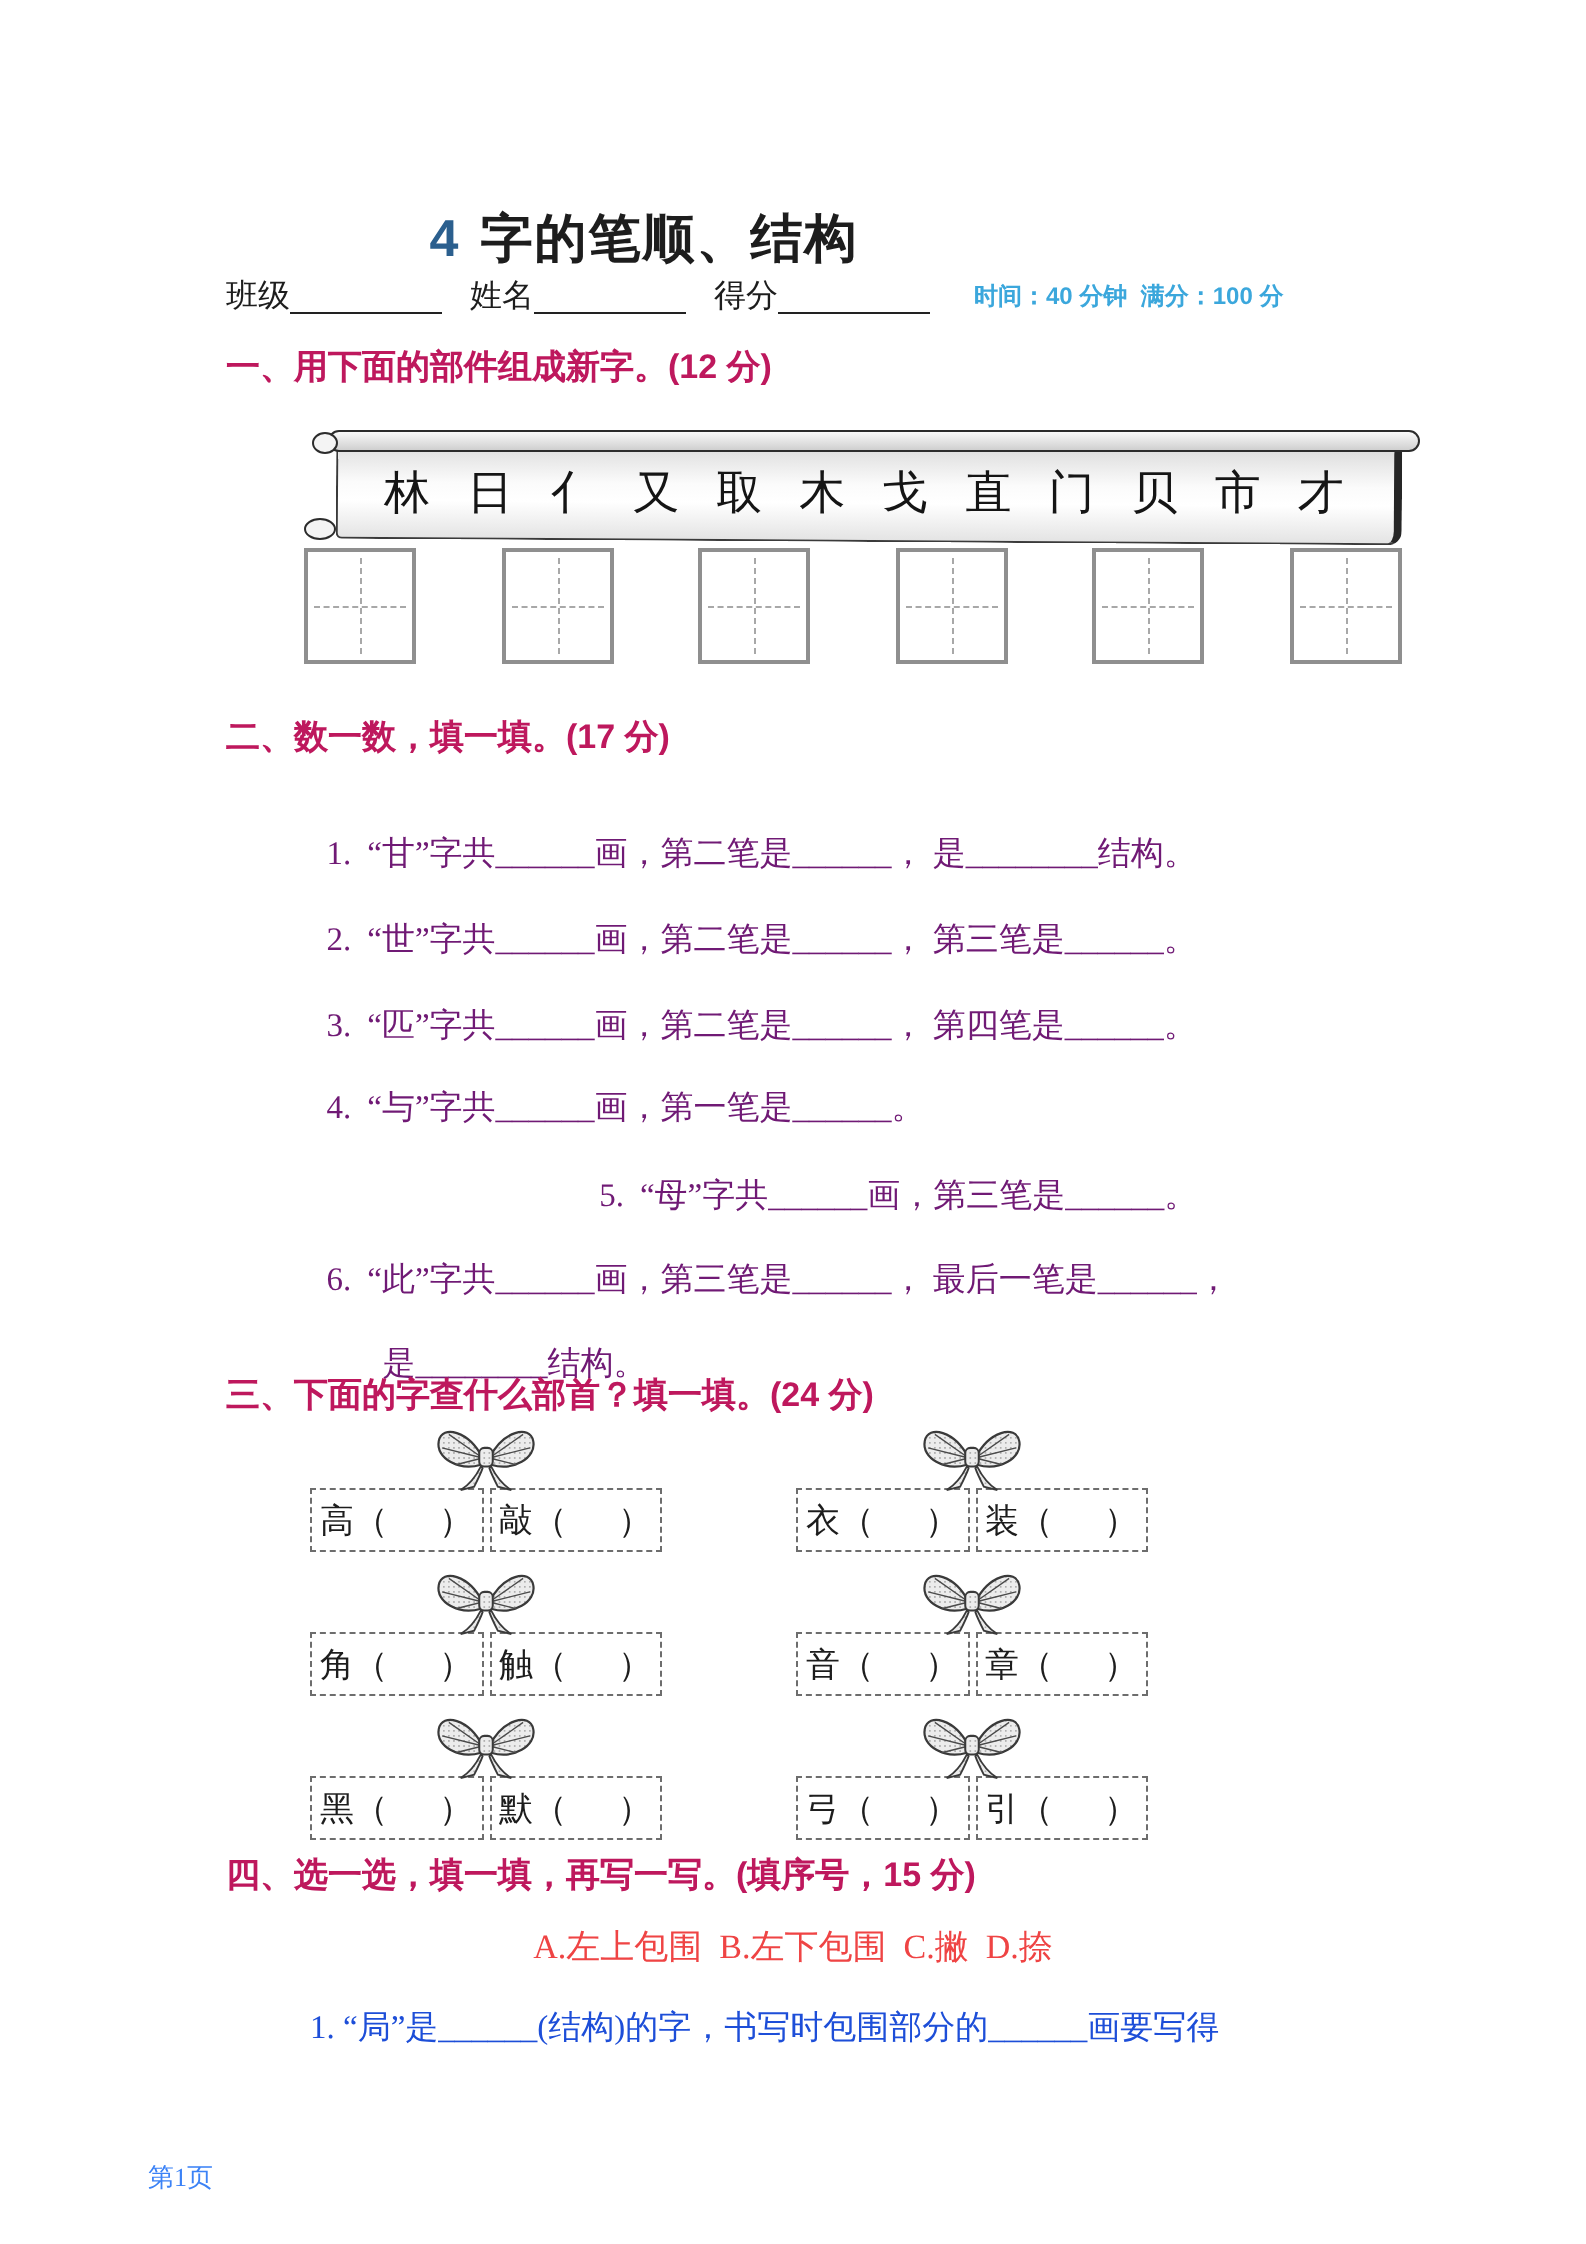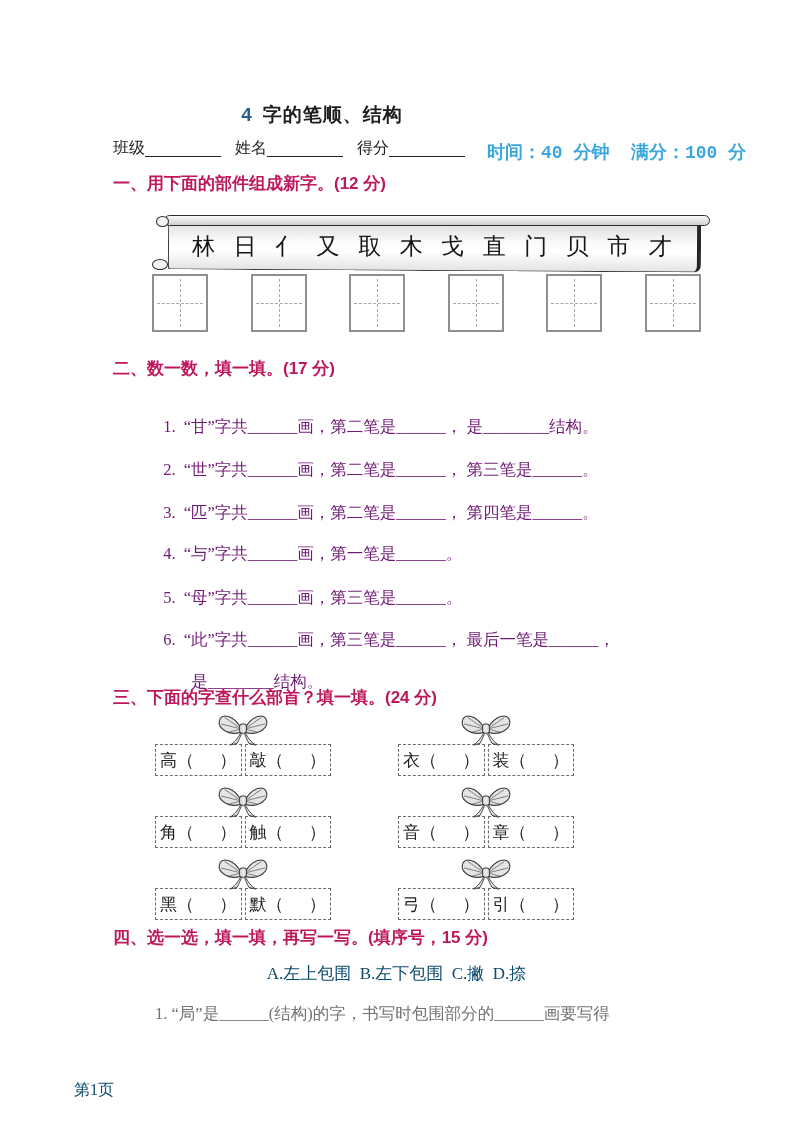--- a/index.html
+++ b/index.html
@@ -3,27 +3,27 @@
 <meta charset="utf-8">
 <style>
   html,body{margin:0;padding:0;}
   body{
     width:793px;height:1122px;position:relative;background:#ffffff;
     font-family:"Liberation Sans", sans-serif;color:#1d1d1d;overflow:hidden;
   }
   .abs{position:absolute;}
 
   
-  .page-title{left:0;top:102;width:644px;text-align:center;font-size:19px;font-weight:bold;letter-spacing:1px;}
+  .page-title{left:0;top:102;width:644px;text-align:center;font-size:26px;font-weight:bold;letter-spacing:1px;}
   .page-title{top:102px;}
   .title-num{color:#2b5f8e;margin-right:10px;}
   .head-row{left:113px;top:138px;width:570px;display:flex;align-items:center;font-size:16px;}
   .head-label{font-family:"Liberation Serif", serif;}
   .blank-line{display:inline-block;width:76px;border-bottom:1.5px solid #222;height:15px;margin-right:14px;}
-  .time-info{left:487px;top:140px;font-size:18px;white-space:pre;font-weight:bold;font-family:Liberation Mono, monospace;}
+  .time-info{left:487px;top:140px;font-size:12px;white-space:pre;font-weight:bold;}
 
   
   .sec-head{left:113px;font-size:17px;font-weight:bold;color:#be185d;}
 
   
   .scroll-wrap{left:158px;top:213px;width:552px;height:58px;}
   .scroll-bar{position:absolute;left:6px;top:2px;width:544px;height:9px;
     background:linear-gradient(180deg,#fafafa,#cfcfcf);border:1.5px solid #2c2c2c;border-radius:6px;z-index:2;}
   .scroll-body{position:absolute;left:10px;top:10px;width:528px;height:46px;
     background:linear-gradient(180deg,#dedede 0%,#fbfbfb 40%,#ffffff 60%,#e4e4e4 100%);
@@ -50,24 +50,24 @@
   
   .pair-unit{width:176px;height:62px;}
   .pair-boxes{position:absolute;left:0;top:26px;width:176px;display:flex;gap:3px;}
   .pair-cell{flex:1;height:32px;border:1.5px dashed #6d6d6d;background:#fff;
     font-family:"Liberation Serif", serif;font-size:17px;color:#1d1d1d;
     display:flex;align-items:center;padding-left:4px;white-space:pre;box-sizing:border-box;}
   .bow{position:absolute;left:50%;top:-8px;transform:translateX(-50%);z-index:2;}
 
   
   .options-line{left:113px;top:962px;width:567px;text-align:center;
-    font-family:"Liberation Serif", serif;font-size:17px;white-space:pre;color:#0c4a6e;}
-  .sec4-q{left:155px;top:1003px;width:600px;font-family:"Liberation Serif", serif;font-size:16.5px;white-space:pre;color:#737373;}
-
-  .footer{left:74px;top:1080px;font-size:16px;color:#0c4a6e;font-family:"Liberation Serif", serif;}
+    font-family:"Liberation Serif", serif;font-size:17px;white-space:pre;color:#ef4444;}
+  .sec4-q{left:155px;top:1003px;width:600px;font-family:"Liberation Serif", serif;font-size:16.5px;white-space:pre;color:#1d4ed8;}
+
+  .footer{left:74px;top:1080px;font-size:13px;color:#3b82f6;font-family:"Liberation Serif", serif;}
 </style>
 </head>
 <body>
 
 <svg width="0" height="0" style="position:absolute" aria-hidden="true">
   <defs>
     <pattern id="bowdots" width="3" height="3" patternUnits="userSpaceOnUse">
       <rect width="3" height="3" fill="#ececec"></rect>
       <circle cx="1" cy="1" r="0.5" fill="#9b9b9b"></circle>
     </pattern>
@@ -145,21 +145,21 @@
 </div>
 <div class="abs q-row" style="top:439px;">
   <span class="q-num">2.</span><span>“世”字共______画，第二笔是______， 第三笔是______。</span>
 </div>
 <div class="abs q-row" style="top:482px;">
   <span class="q-num">3.</span><span>“匹”字共______画，第二笔是______， 第四笔是______。</span>
 </div>
 <div class="abs q-row" style="top:523px;">
   <span class="q-num">4.</span><span>“与”字共______画，第一笔是______。</span>
 </div>
-<div class="abs q-row" style="top:567px;">
+<div class="abs q-row" style="top:567px;text-align:center;">
   <span class="q-num">5.</span><span>“母”字共______画，第三笔是______。</span>
 </div>
 <div class="abs q-row" style="top:609px;">
   <span class="q-num">6.</span><span>“此”字共______画，第三笔是______， 最后一笔是______，</span>
 </div>
 <div class="abs q-row" style="top:651px;left:183px;">
   <span>是________结构。</span>
 </div>
 
 <div class="abs sec-head" style="top:686px;">三、下面的字查什么部首？填一填。(24 分)</div>

